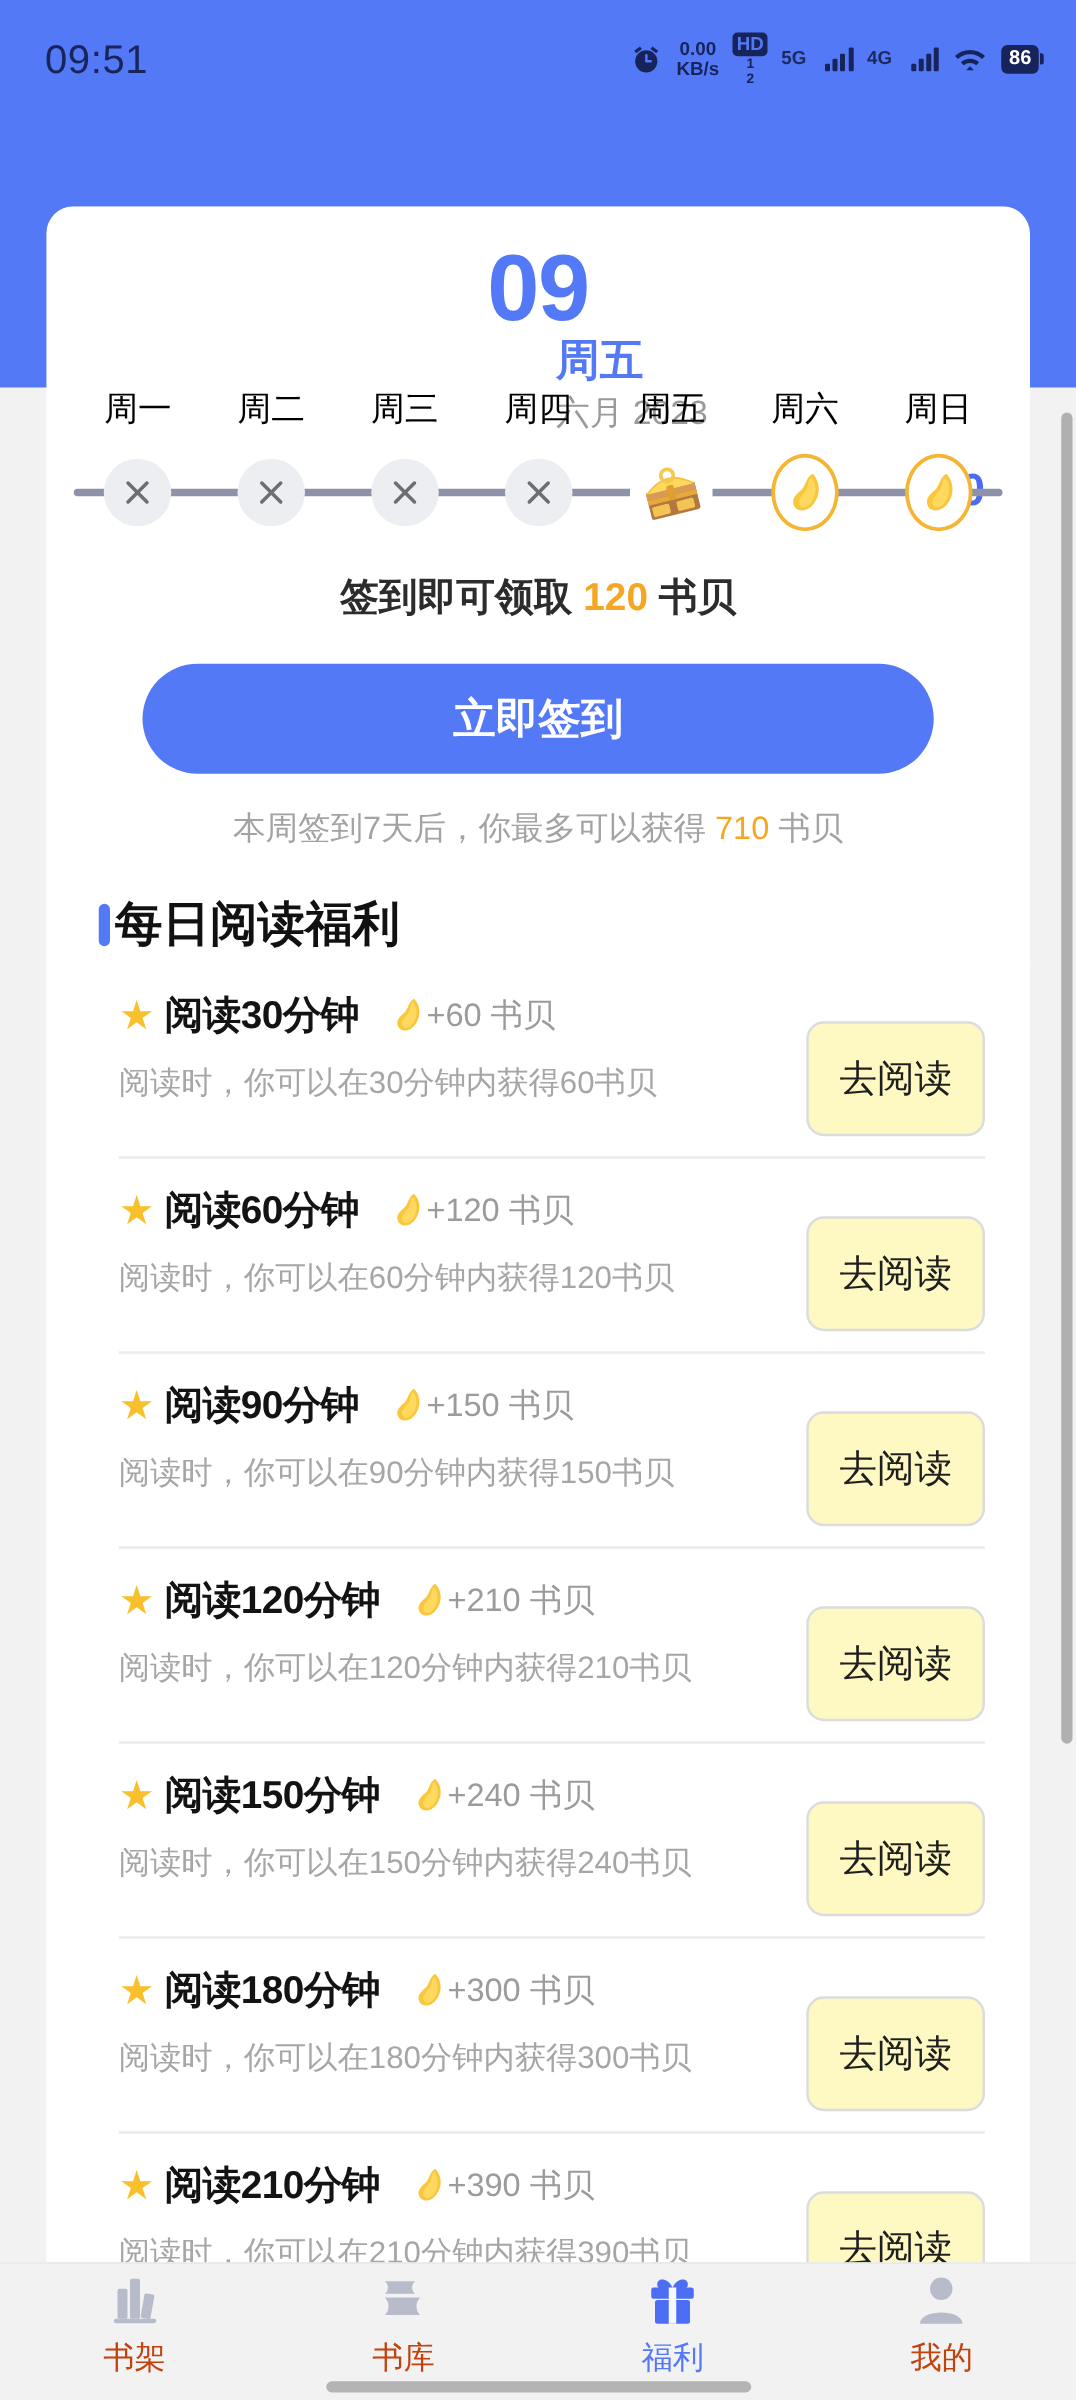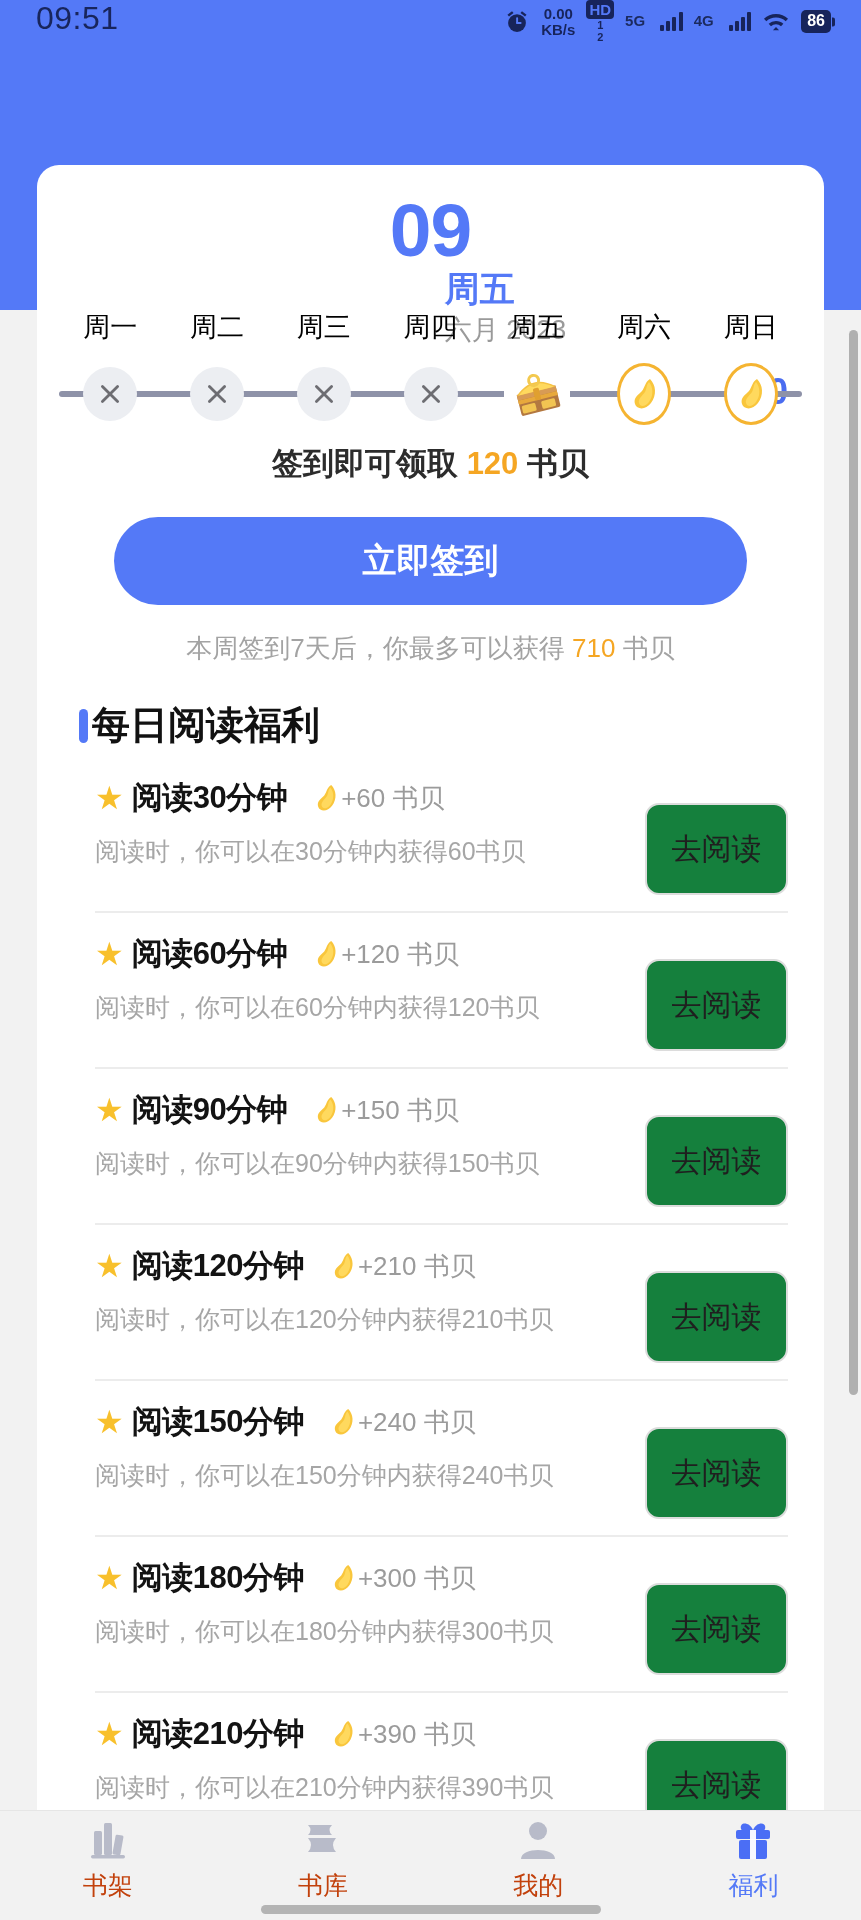--- a/index.html
+++ b/index.html
@@ -17,21 +17,21 @@
 
   
   .top-band {
     position: absolute; left: 0; top: 0;
     width: 861px; height: 310px;
     background: #5479f7;
   }
   .status-bar {
     position: absolute; left: 0; top: 0;
     width: 861px; height: 95px;
-    display: flex; align-items: flex-start;
+    display: flex; align-items: center;
     padding: 0 30px 0 36px;
     color: #1b2a5e;
   }
   .status-time {
     font-size: 32px; font-weight: 400; letter-spacing: .5px;
     color: #18255c;
   }
   .status-right {
     margin-left: auto;
     display: flex; align-items: center; gap: 11px;
@@ -137,21 +137,21 @@
     border: 3px solid #f5b431; background: #ffffff;
     display: flex; align-items: center; justify-content: center;
     position: relative; z-index: 2;
   }
   .node .chest {
     width: 66px; height: 62px; display: flex; align-items: center; justify-content: center;
     position: relative; z-index: 2; background: #ffffff;
   }
 
   .claim-text {
-    text-align: center; margin-top: 10px;
+    text-align: center; margin-top: 24px;
     font-size: 31px; font-weight: 700; color: #2c2c2c;
   }
   .claim-text .amt { color: #f5a623; }
   .claim-text .unit { font-weight: 700; color: #2c2c2c; }
 
   .signin-btn {
     display: block; margin: 32px auto 0;
     width: 633px; height: 88px;
     background: #5479f7; color: #ffffff;
     border: none; border-radius: 44px;
@@ -204,21 +204,21 @@
   .reward .bean-ic { margin-right: 2px; }
   .reward .rtext { font-size: 26px; color: #9b9b9b; }
   .row-desc {
     margin-top: 16px;
     font-size: 25px; color: #a6a6a6;
   }
   .go-btn {
     flex: 0 0 auto;
     width: 143px; height: 92px;
     margin-top: 26px; margin-left: 16px;
-    background: #15803d; border: 2px solid #dcdcdc; border-radius: 14px;
+    background: #fef9c3; border: 2px solid #dcdcdc; border-radius: 14px;
     font-size: 30px; color: #1f1f1f; font-family: inherit;
     cursor: pointer;
   }
 
   
   .scroll-view {
     position: absolute; left: 37px; top: 165px;
     width: 787px; height: 1645px;
     overflow: hidden;
   }
@@ -613,39 +613,39 @@
     <div class="nav-item">
       <span class="nav-ic">
         <svg width="46" height="44" viewBox="0 0 46 44" fill="#b8bbc9">
           <path d="M8 6 h24 q-5 5 0 10 h-24 q5 -5 0 -10 z"></path>
           <path d="M8 19 h28 q-6 7 0 14 h-28 q6 -7 0 -14 z"></path>
         </svg>
       </span>
       <span class="nav-label">书库</span>
     </div>
 
-    <div class="nav-item">
-      <span class="nav-ic">
-        <svg width="46" height="44" viewBox="0 0 46 44" fill="#b8bbc9">
-          <circle cx="23" cy="12" r="9"></circle>
-          <path d="M6 40 C6 28 40 28 40 40 z"></path>
-        </svg>
-      </span>
-      <span class="nav-label">我的</span>
-    </div>
-
     <div class="nav-item active">
       <span class="nav-ic">
         <svg width="46" height="44" viewBox="0 0 46 44" fill="#4b6ef5">
           <path d="M23 11 C19 2 9 3 11 10 C12 13 18 13 23 11 Z"></path>
           <path d="M23 11 C27 2 37 3 35 10 C34 13 28 13 23 11 Z"></path>
           <rect x="6" y="11" width="34" height="9" rx="2"></rect>
           <rect x="9" y="21" width="28" height="19" rx="2"></rect>
           <rect x="20" y="11" width="6" height="29" fill="#ffffff" opacity=".95"></rect>
         </svg>
       </span>
       <span class="nav-label">福利</span>
     </div>
 
+    <div class="nav-item">
+      <span class="nav-ic">
+        <svg width="46" height="44" viewBox="0 0 46 44" fill="#b8bbc9">
+          <circle cx="23" cy="12" r="9"></circle>
+          <path d="M6 40 C6 28 40 28 40 40 z"></path>
+        </svg>
+      </span>
+      <span class="nav-label">我的</span>
+    </div>
+
     <div class="home-indicator"></div>
   </div>
 
 </div>
 
 </body></html>

